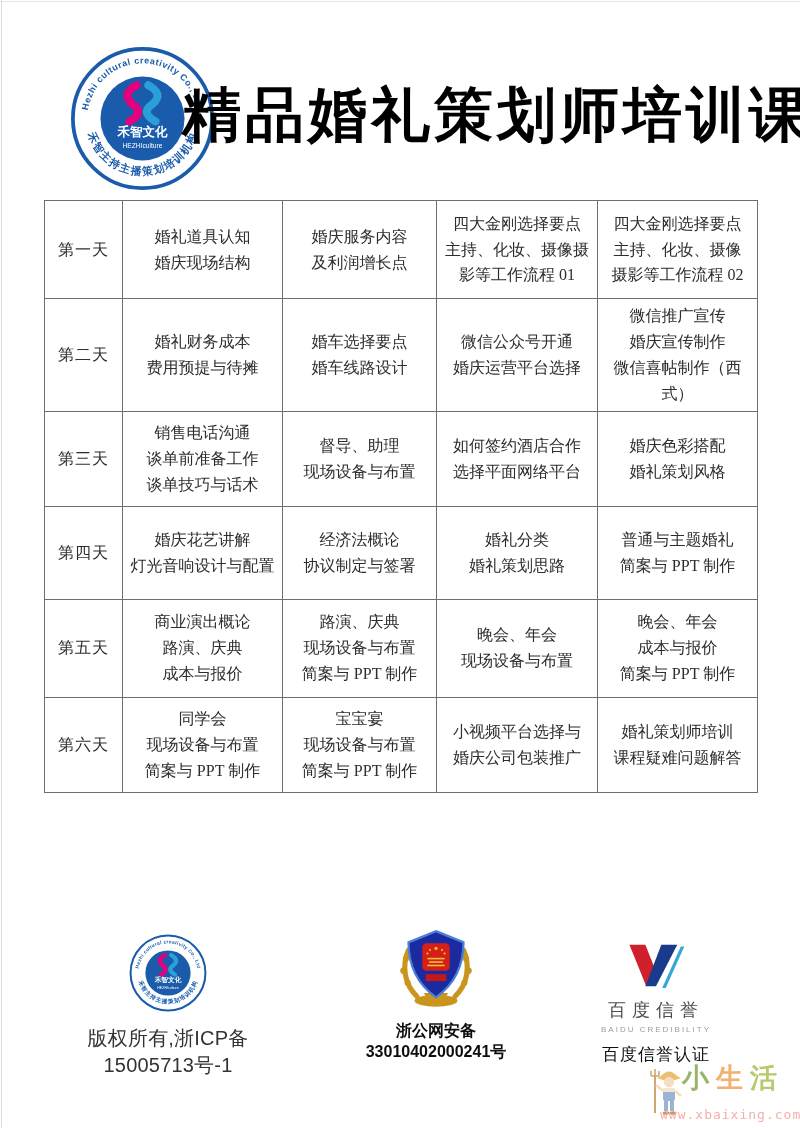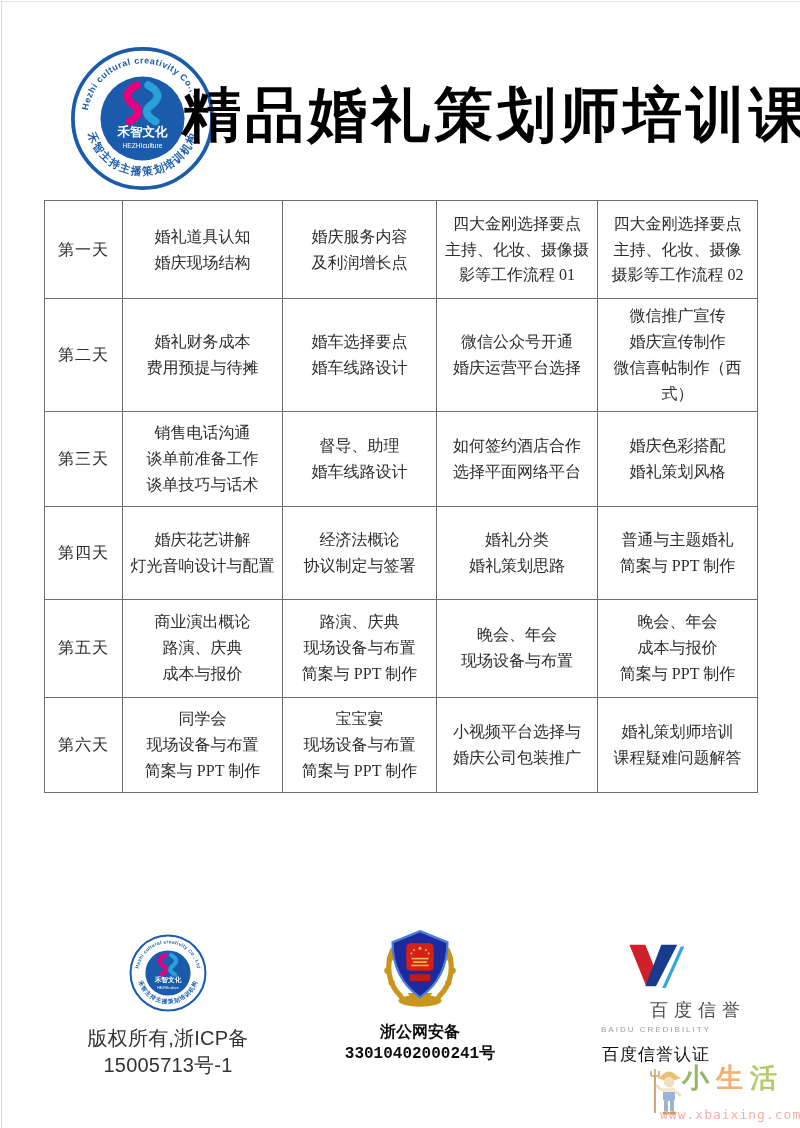--- a/index.html
+++ b/index.html
@@ -36,27 +36,27 @@
   tr.r-head td { font-size:17px; font-weight:600; letter-spacing:1px; }
   tr.r1 { height:98px; } tr.r2 { height:94px; } tr.r3 { height:95px; }
   tr.r4 { height:93px;padding-left:6px; } tr.r5 { height:98px; } tr.r6 { height:95px; }
   td.day-cell { font-size:17px; letter-spacing:1px; }
 
   
   .footer-left  { position:absolute; left:62px;  top:934px; width:212px; text-align:center; }
   .footer-left .logo-small { width:78px; height:78px; }
   .copyright-text { margin-top:9px; font-size:20px; color:#333; letter-spacing:0.2px; }
 
-  .footer-mid { position:absolute; left:316px; top:926px; width:208px; text-align:center;font-family:Liberation Mono, monospace; }
+  .footer-mid { position:absolute; left:332px; top:926px; width:208px; text-align:center; }
   .police-badge { width:86px; height:86px; }
   .police-text { margin-top:5px; font-size:16px; font-weight:bold; color:#0d0d0d; }
 
   .footer-right { position:absolute; left:566px; top:938px; width:180px; text-align:center; }
   .baidu-v { width:62px; height:54px; }
-  .baidu-name { font-size:18px; color:#4c4c4c; letter-spacing:6px; margin-top:2px;text-align:right; }
+  .baidu-name { font-size:18px; color:#4c4c4c; letter-spacing:6px; margin-top:2px; }
   .baidu-sub  { font-size:8px;  color:#9c9c9c; letter-spacing:2px; margin-top:3px; }
   .baidu-cert { font-size:17px; font-weight:normal; color:#111; margin-top:9px; letter-spacing:1px; }
 
   
   .watermark { position:absolute; right:6px; bottom:6px; width:146px; height:62px; opacity:0.85; }
   .wm-farmer { position:absolute; left:0; bottom:2px; width:40px; height:58px; }
   .wm-name { position:absolute; left:34px; top:0px; font-weight:bold; font-size:27px; letter-spacing:7px; white-space:nowrap; }
   .wm-char-1 { color:#86a94f; } .wm-char-2 { color:#f0a455; } .wm-char-3 { color:#a9c152; }
   .wm-url { position:absolute; left:12px; bottom:0; font-family:"DejaVu Sans Mono","Liberation Mono",monospace;
             font-size:13px; color:#f2a29a; letter-spacing:1px; white-space:nowrap; }
@@ -129,21 +129,21 @@
         <td>微信推广宣传
 婚庆宣传制作
 微信喜帖制作（西式）</td>
       </tr>
       <tr class="r3">
         <td class="day-cell">第三天</td>
         <td>销售电话沟通
 谈单前准备工作
 谈单技巧与话术</td>
         <td>督导、助理
-婚车线路设计</td>
+现场设备与布置</td>
         <td>如何签约酒店合作
 选择平面网络平台</td>
         <td>婚庆色彩搭配
 婚礼策划风格</td>
       </tr>
       <tr class="r4">
         <td class="day-cell">第四天</td>
         <td>婚庆花艺讲解
 灯光音响设计与配置</td>
         <td>经济法概论

